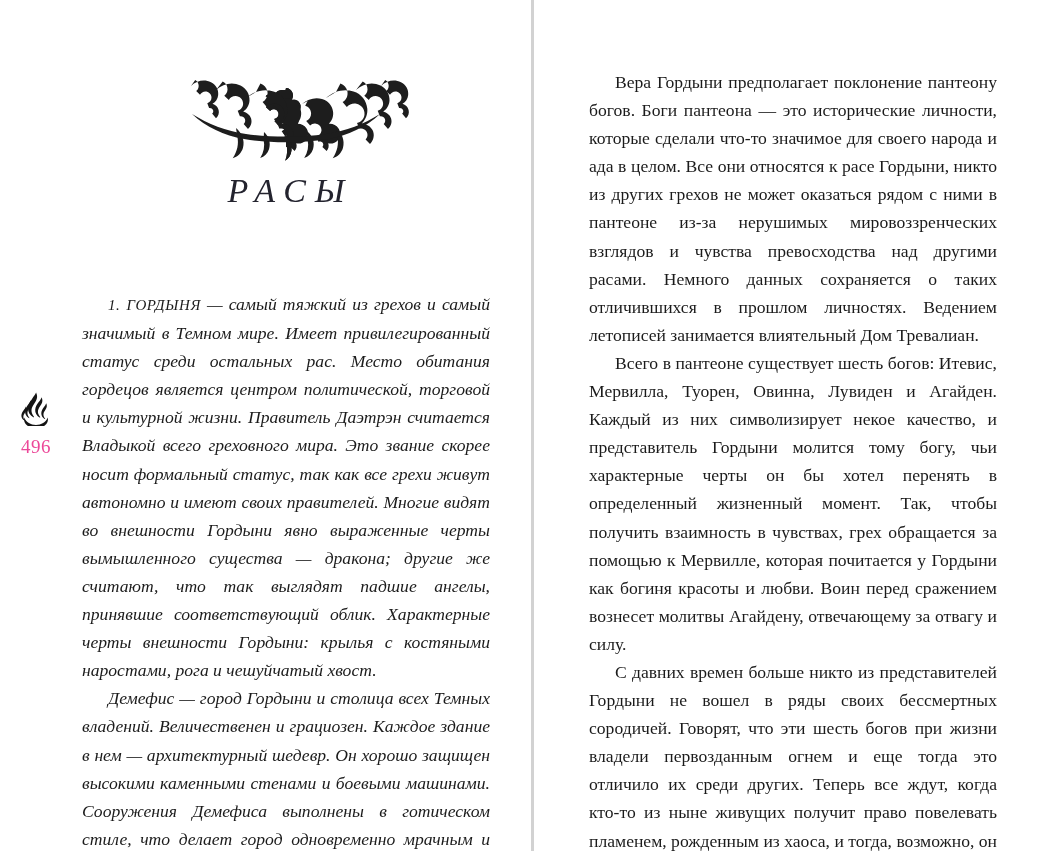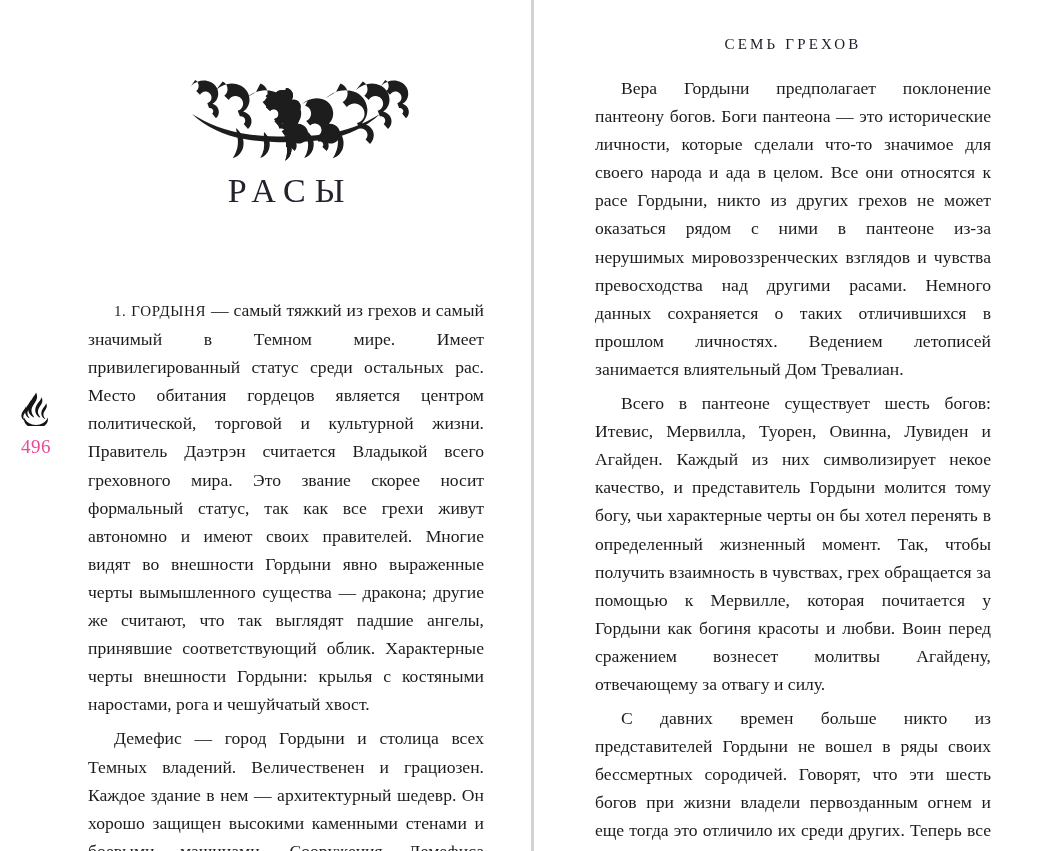--- a/index.html
+++ b/index.html
@@ -65,21 +65,21 @@
   }
 
   
   .textblock {
     position: absolute;
     top: 0;
     width: 408px;
     height: 851px;
     box-sizing: border-box;
   }
-  .page-left .textblock  { left: 82px; }
+  .page-left .textblock  { left: 82px; font-style: italic; }
   .page-right .textblock { left: 58px; }
 
   .running-head {
     position: absolute;
     top: 36px;
     left: 0;
     width: 408px;
     text-align: center;
     font-size: 15px;
     letter-spacing: 3.2px;
@@ -121,21 +121,21 @@
     line-height: 28.1px;
     text-align: justify;
     text-justify: inter-word;
     color: #1b1b1b;
     hyphens: manual;
   }
   .page-left  .body-copy { top: 290px; }
   .page-right .body-copy { top: 68px; }
 
   .body-copy p {
-    margin: 6px;
+    margin: 0;
     text-indent: 26px;
   }
   .lead-caps {
     font-size: 15px;
     letter-spacing: 0.6px;
   }
 </style>
 </head>
 <body>
 
@@ -199,21 +199,20 @@
     </div>
   </div>
 
   <div class="gutter-rule"></div>
 
   <div class="page page-right">
 
 
     <div class="textblock">
 
-      <div class="running-head">СЕМЬ ГРЕХОВ</div>
 
       <div class="body-copy">
         <p>Вера Гордыни предполагает поклонение пантеону богов. Боги пантеона — это исторические личности, которые сделали что-то значимое для своего народа и ада в целом. Все они относятся к расе Гордыни, никто из других грехов не может оказаться рядом с ними в пантеоне из-за нерушимых мировоззренческих взглядов и чувства превосходства над другими расами. Немного данных сохраняется о таких отличившихся в прошлом личностях. Ведением летописей занимается влиятельный Дом Тревалиан.</p>
         <p>Всего в пантеоне существует шесть богов: Итевис, Мервилла, Туорен, Овинна, Лувиден и Агайден. Каждый из них символизирует некое качество, и представитель Гордыни молится тому богу, чьи характерные черты он бы хотел перенять в определенный жизненный момент. Так, чтобы получить взаимность в чувствах, грех обращается за помощью к Мервилле, которая почитается у Гордыни как богиня красоты и любви. Воин перед сражением вознесет молитвы Агайдену, отвечающему за отвагу и силу.</p>
         <p>С давних времен больше никто из представителей Гордыни не вошел в ряды своих бессмертных сородичей. Говорят, что эти шесть богов при жизни владели первозданным огнем и еще тогда это отличило их среди других. Теперь все ждут, когда кто-то из ныне живущих получит право повелевать пламенем, рожденным из хаоса, и тогда, возможно, он станет новым богом в пантеоне. Из этого первозданного огня возник, по преданиям, Темный мир. Считается, что если представитель Гордыни доказал, что его поступки всегда совершались во благо, то и вечный огонь в его руках не сотворит зла.</p>
 
       </div>
     </div>
   </div>
 

